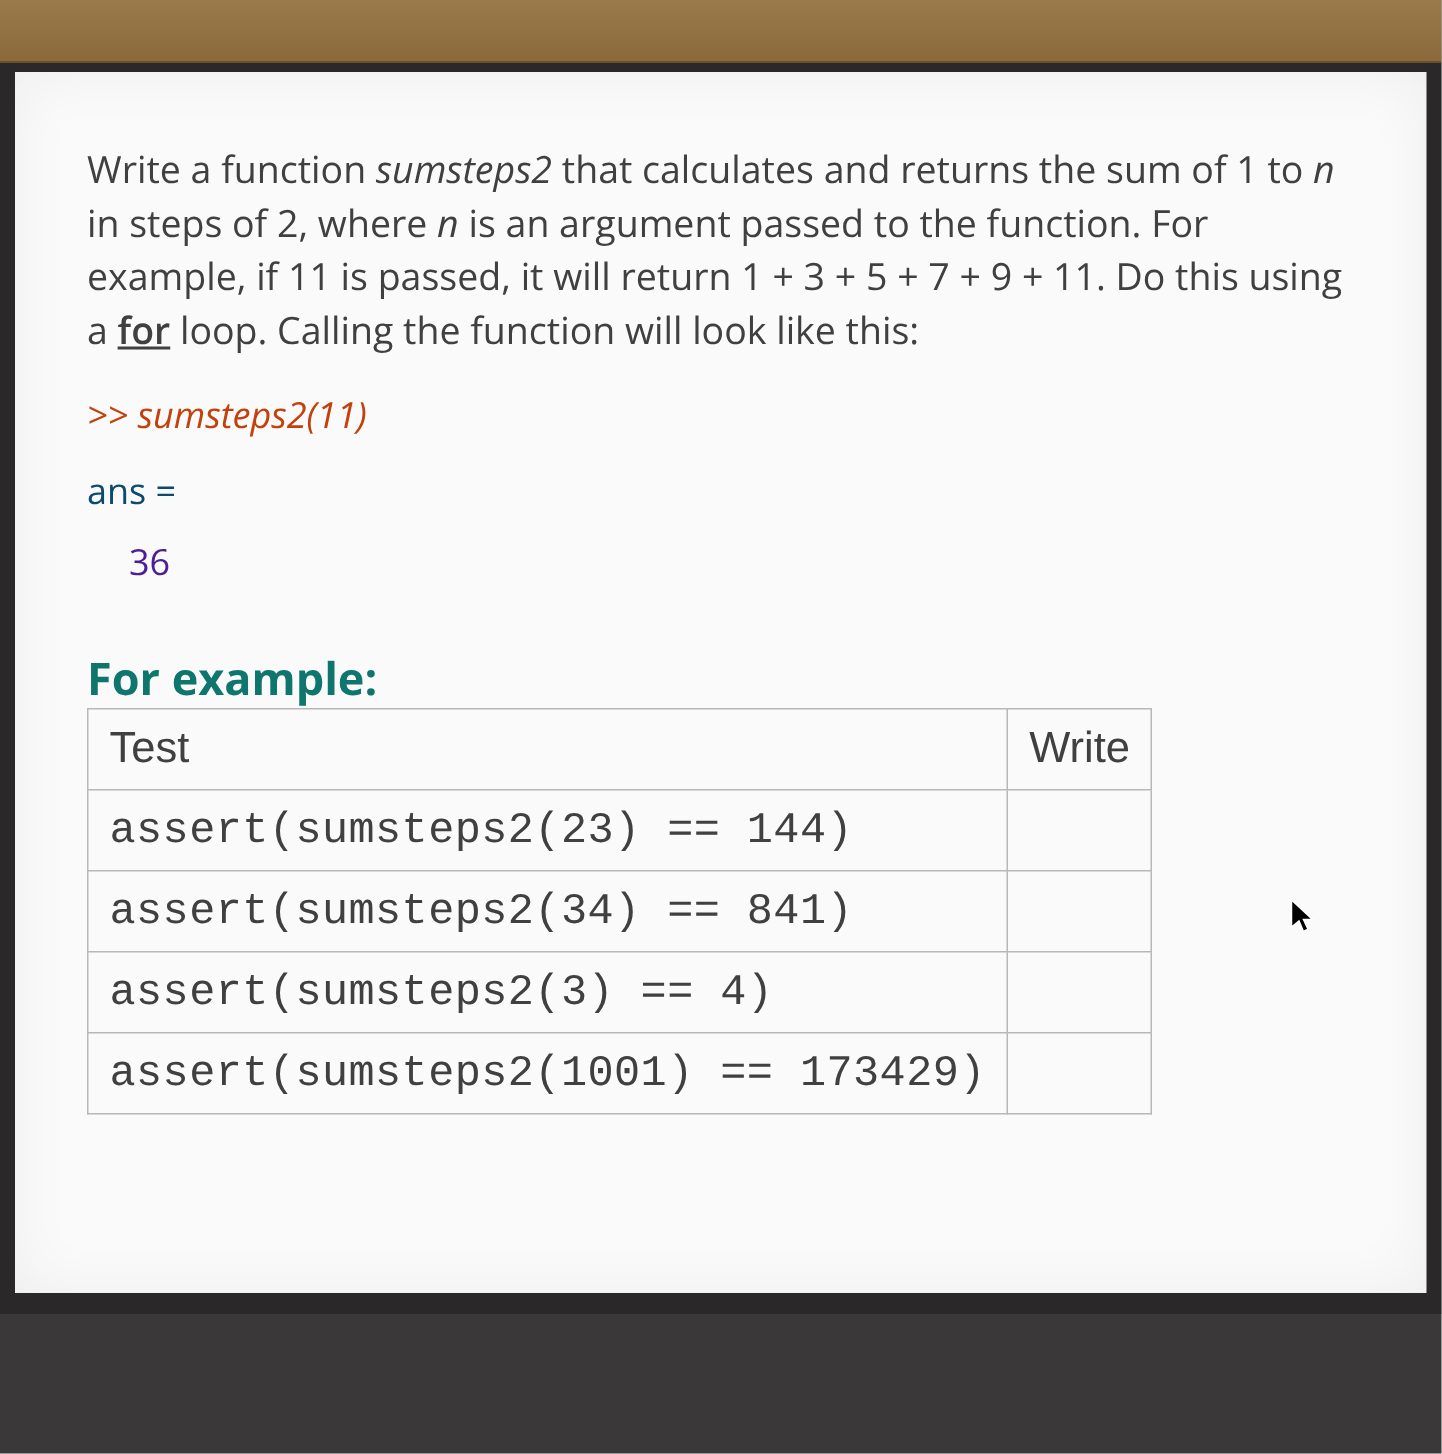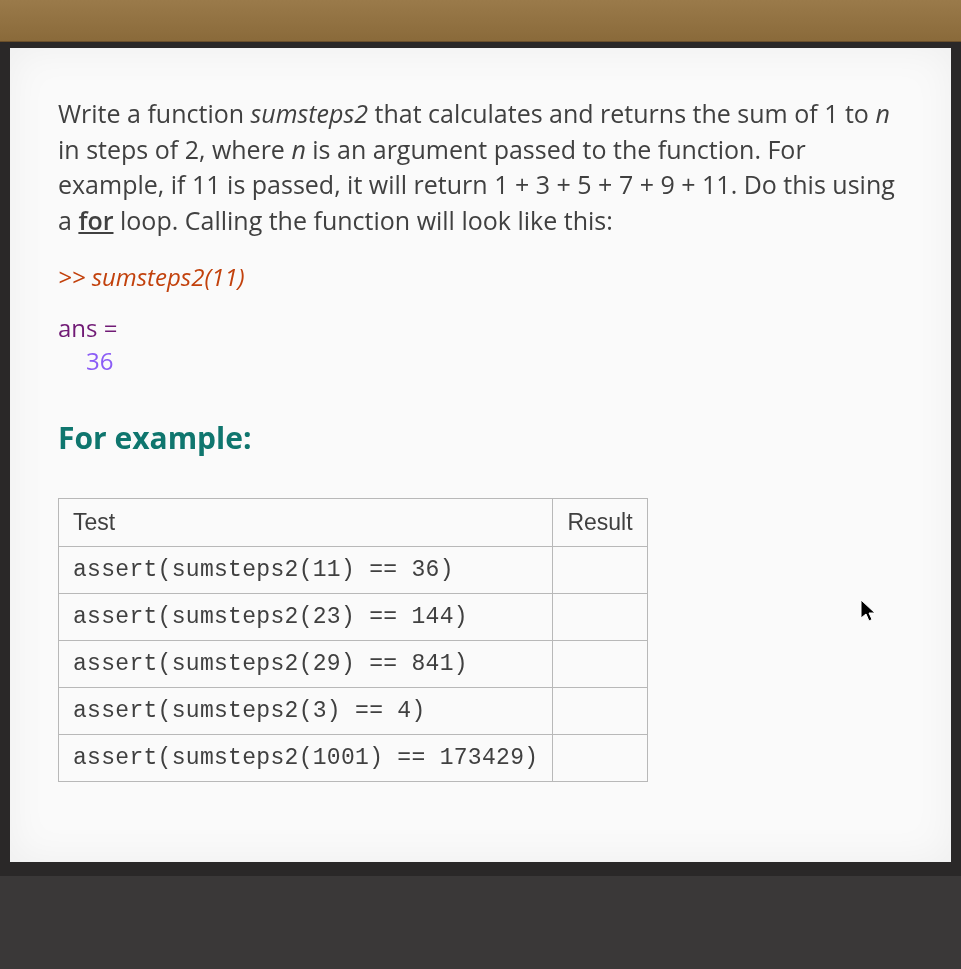--- a/index.html
+++ b/index.html
@@ -50,38 +50,38 @@
       font-weight: 600;
     }
     .call-example {
       font-size: 24px;
       font-style: italic;
       color: #c2410c;
       margin-bottom: 18px;
     }
     .ans-line {
       font-size: 24px;
-      color: #701a75;
+      color: #0c4a6e;
+      margin-bottom: 14px;
     }
     .ans-value {
       font-size: 24px;
-      color: #8b5cf6;
+      color: #4c1d95;
       padding-left: 28px;
       margin-bottom: 40px;
     }
     .for-example {
       font-size: 30px;
       font-weight: 700;
       color: #0f766e;
       margin-bottom: 0;
     }
     table.tests {
       border-collapse: collapse;
-      font-size: 23px;
-      margin-top: 40px;
+      font-size: 29px;
     }
     table.tests th, table.tests td {
       border: 1px solid #b8b8b8;
       padding: 10px 14px;
       text-align: left;
       vertical-align: middle;
       color: #404040;
       font-weight: 400;
     }
     table.tests th {
@@ -118,34 +118,30 @@
 
     <div class="ans-line">ans =</div>
     <div class="ans-value">36</div>
 
     <div class="for-example">For example:</div>
 
     <table class="tests">
       <thead>
         <tr>
           <th>Test</th>
-          <th>Result</th>
+          <th>Write</th>
         </tr>
       </thead>
       <tbody>
-        <tr>
-          <td class="code">assert(sumsteps2(11) == 36)</td>
-          <td class="result"></td>
-        </tr>
         <tr>
           <td class="code">assert(sumsteps2(23) == 144)</td>
           <td class="result"></td>
         </tr>
         <tr>
-          <td class="code">assert(sumsteps2(29) == 841)</td>
+          <td class="code">assert(sumsteps2(34) == 841)</td>
           <td class="result"></td>
         </tr>
         <tr>
           <td class="code">assert(sumsteps2(3) == 4)</td>
           <td class="result"></td>
         </tr>
         <tr>
           <td class="code">assert(sumsteps2(1001) == 173429)</td>
           <td class="result"></td>
         </tr>

